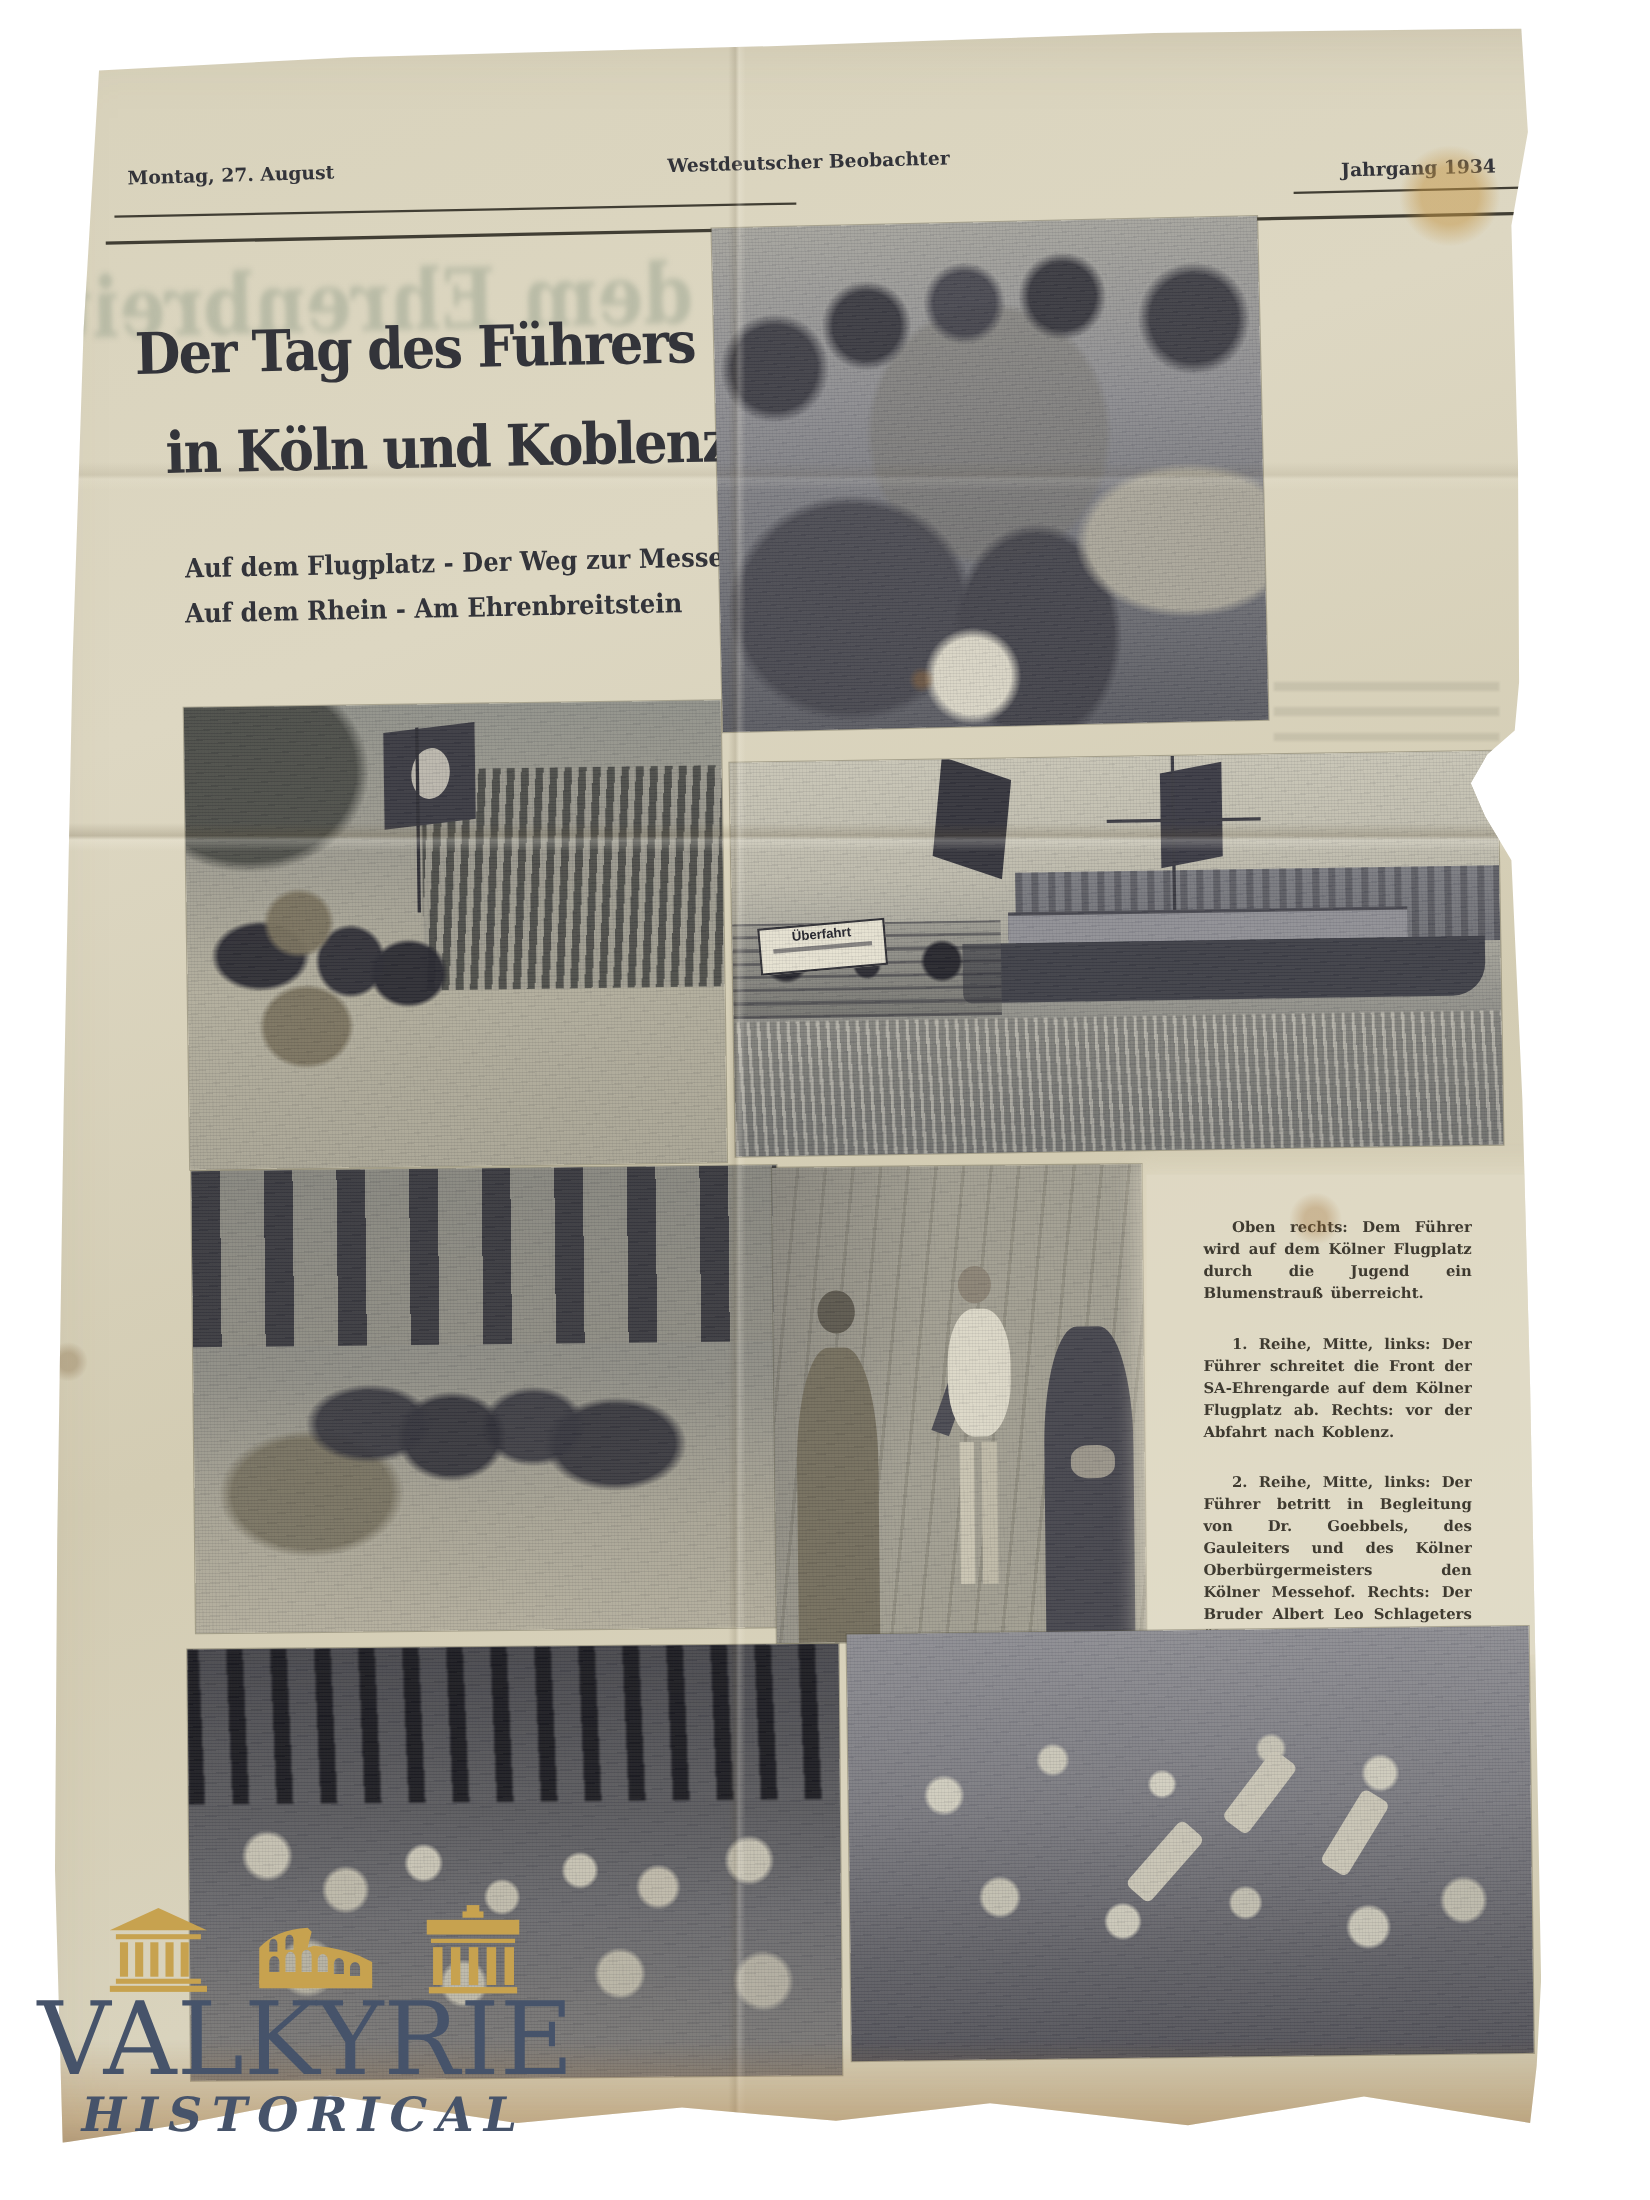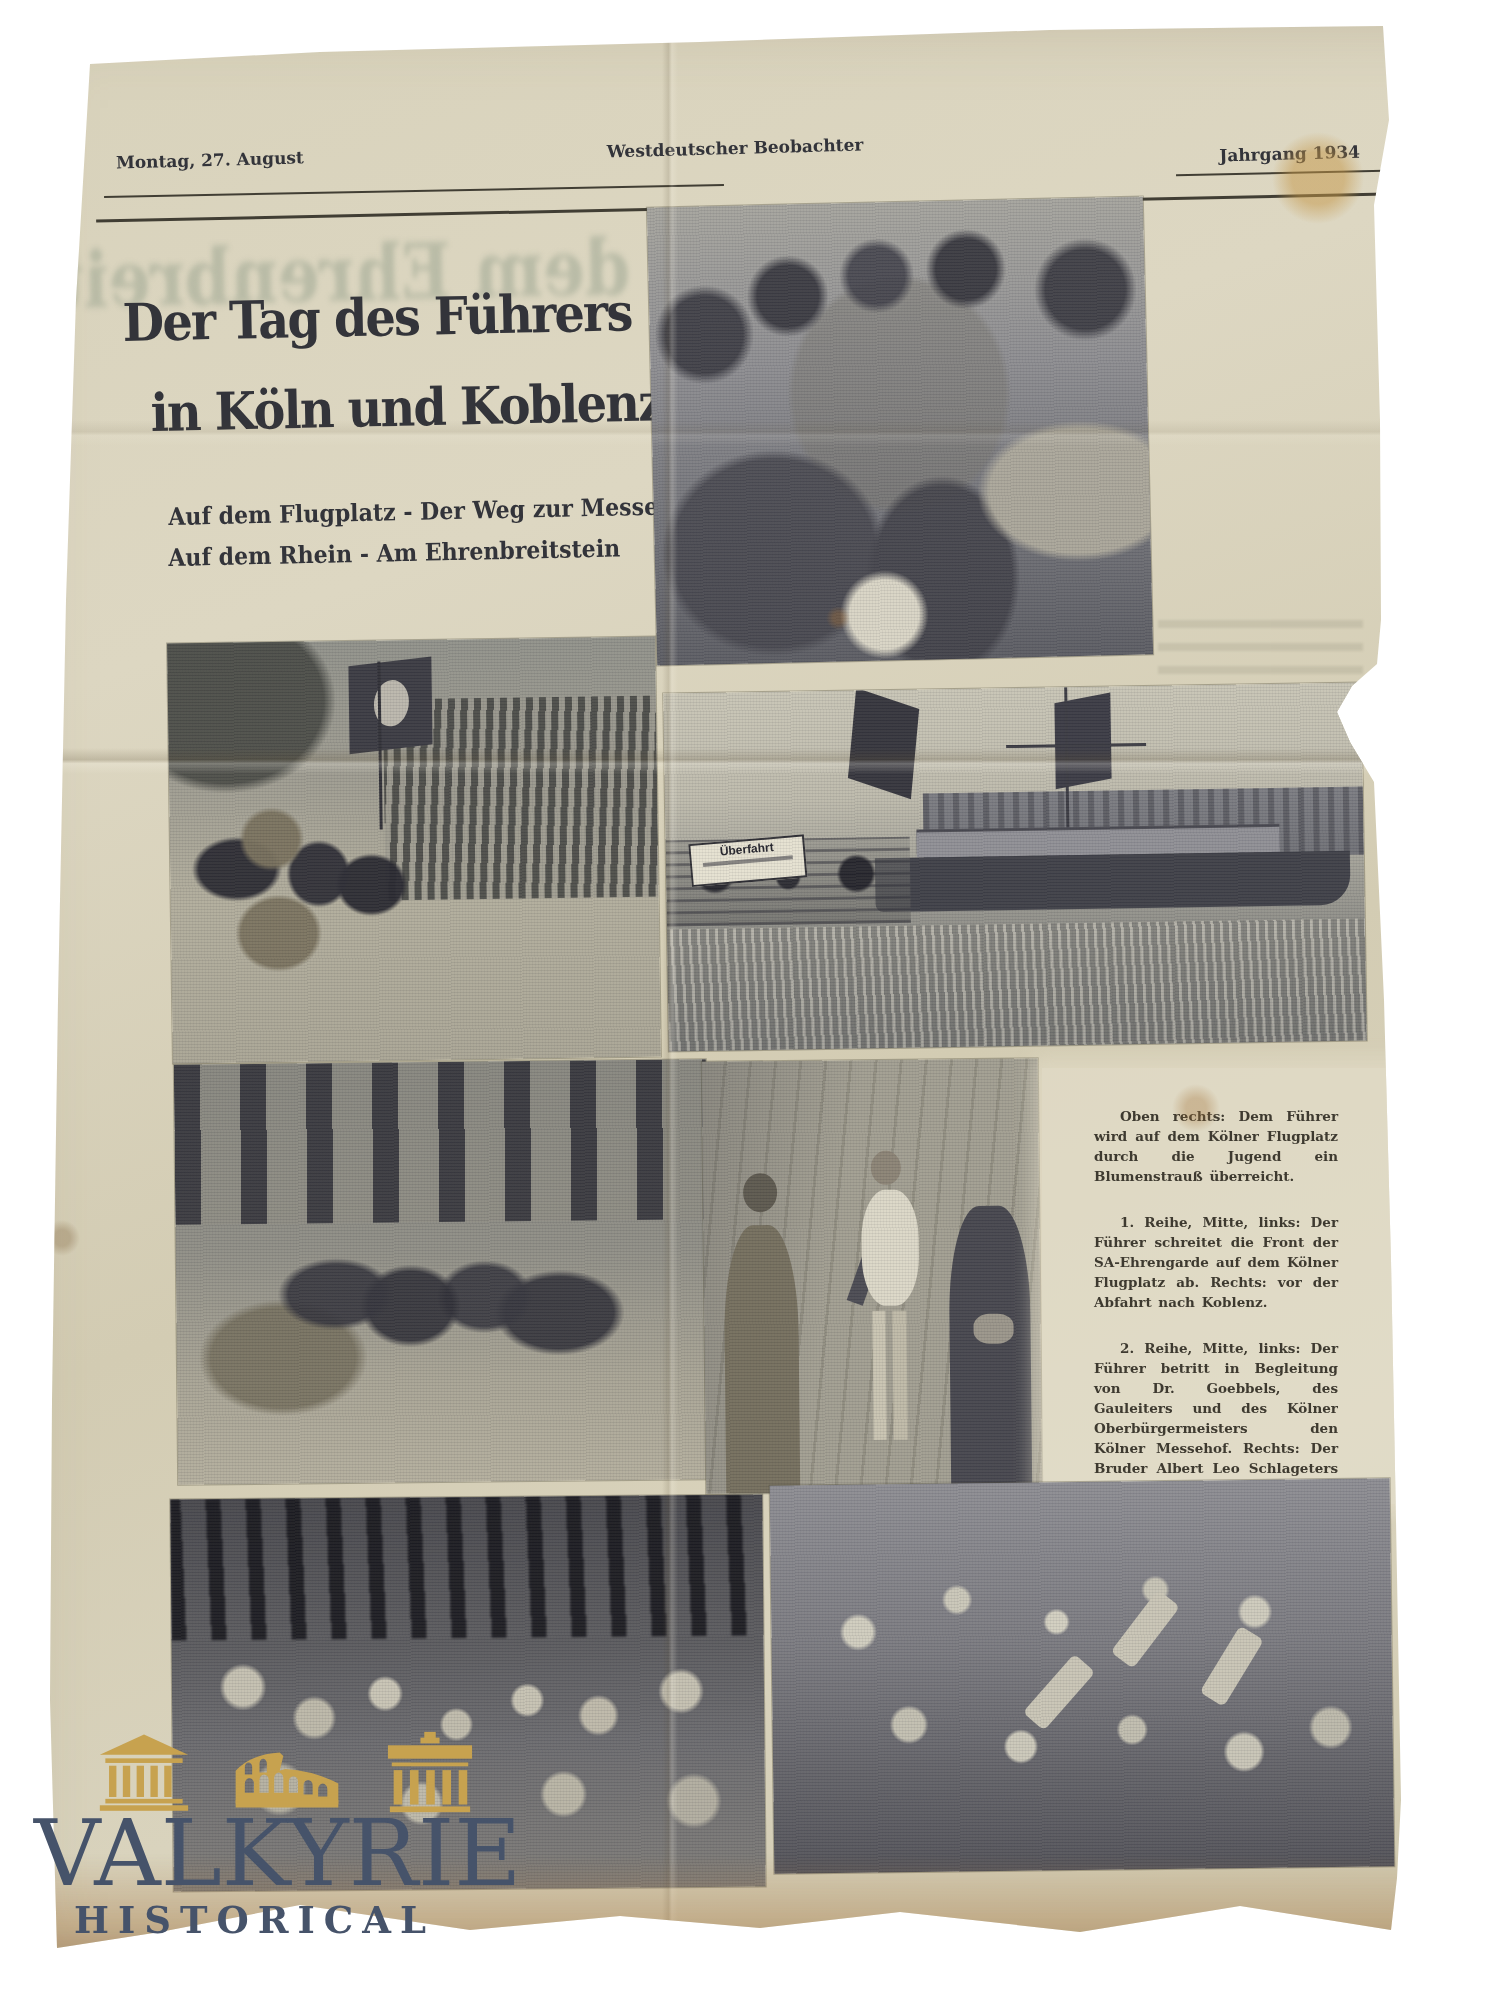--- a/index.html
+++ b/index.html
@@ -162,21 +162,21 @@
   #ghost-col{background:repeating-linear-gradient(0deg,rgba(120,118,100,.22) 0 8px,rgba(0,0,0,0) 8px 23px);
     filter:blur(1.2px);opacity:.75;}
   
   #caption-panel{background:rgba(232,226,207,.55);box-shadow:0 0 18px 10px rgba(232,226,207,.45);}
   #caption-text p{margin:0 0 26px 0;text-indent:26px;text-align:justify;
     font-size:13.5px;line-height:20px;font-weight:bold;color:#3e3a30;
     font-family:"DejaVu Serif",serif;word-spacing:2px;}
   
   .wm{color:#46536a;font-family:"DejaVu Serif",serif;}
   #wm-brand{font-size:92px;letter-spacing:0px;font-weight:normal;}
-  #wm-sub{font-size:37px;letter-spacing:9px;font-weight:bold;text-align:right;}
+  #wm-sub{font-size:43px;font-style:italic;letter-spacing:9px;font-weight:bold;text-align:right;}
   .rule{background:#413e34;}
 </style>
 </head>
 <body>
 
 <div id="paper">
 
   <div class="abs ink frak" style="left:116px;top:150px;font-size:17px;transform:rotate(-1.6deg);">Montag, 27. August</div>
   <div class="abs ink frak" style="left:590px;top:138px;width:290px;text-align:center;font-size:17px;transform:rotate(-1.6deg);">Westdeutscher Beobachter</div>
   <div class="abs ink frak" style="left:1190px;top:144px;width:170px;text-align:right;font-size:17px;transform:rotate(-1.6deg);">Jahrgang 1934</div>

